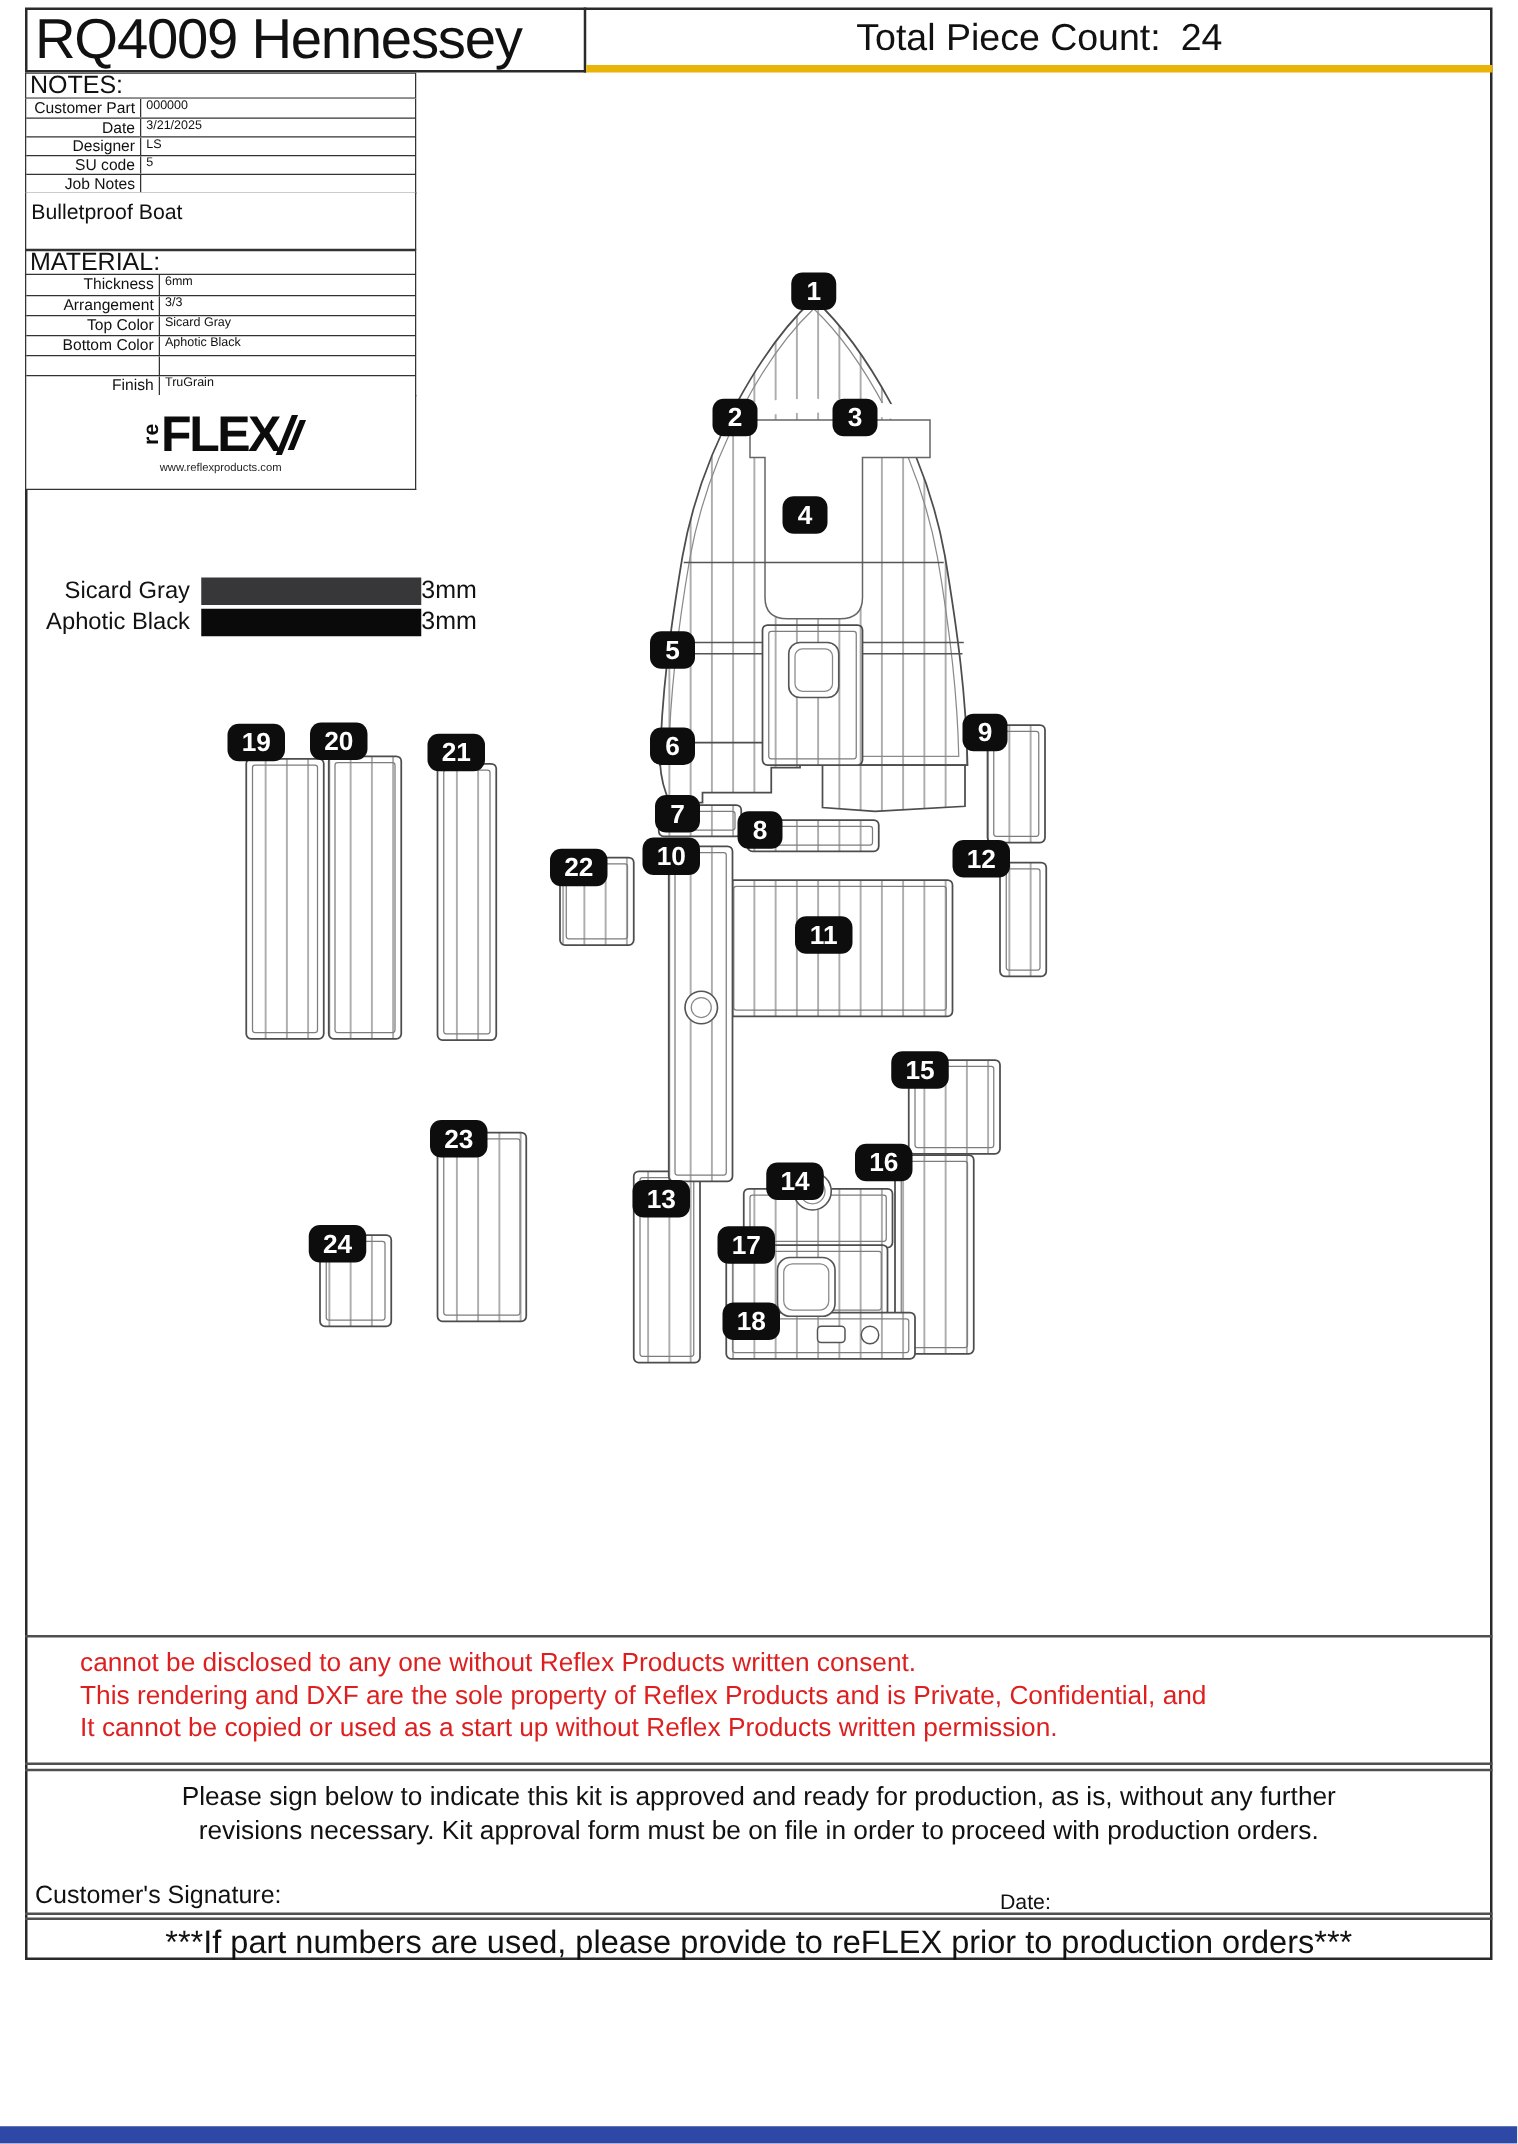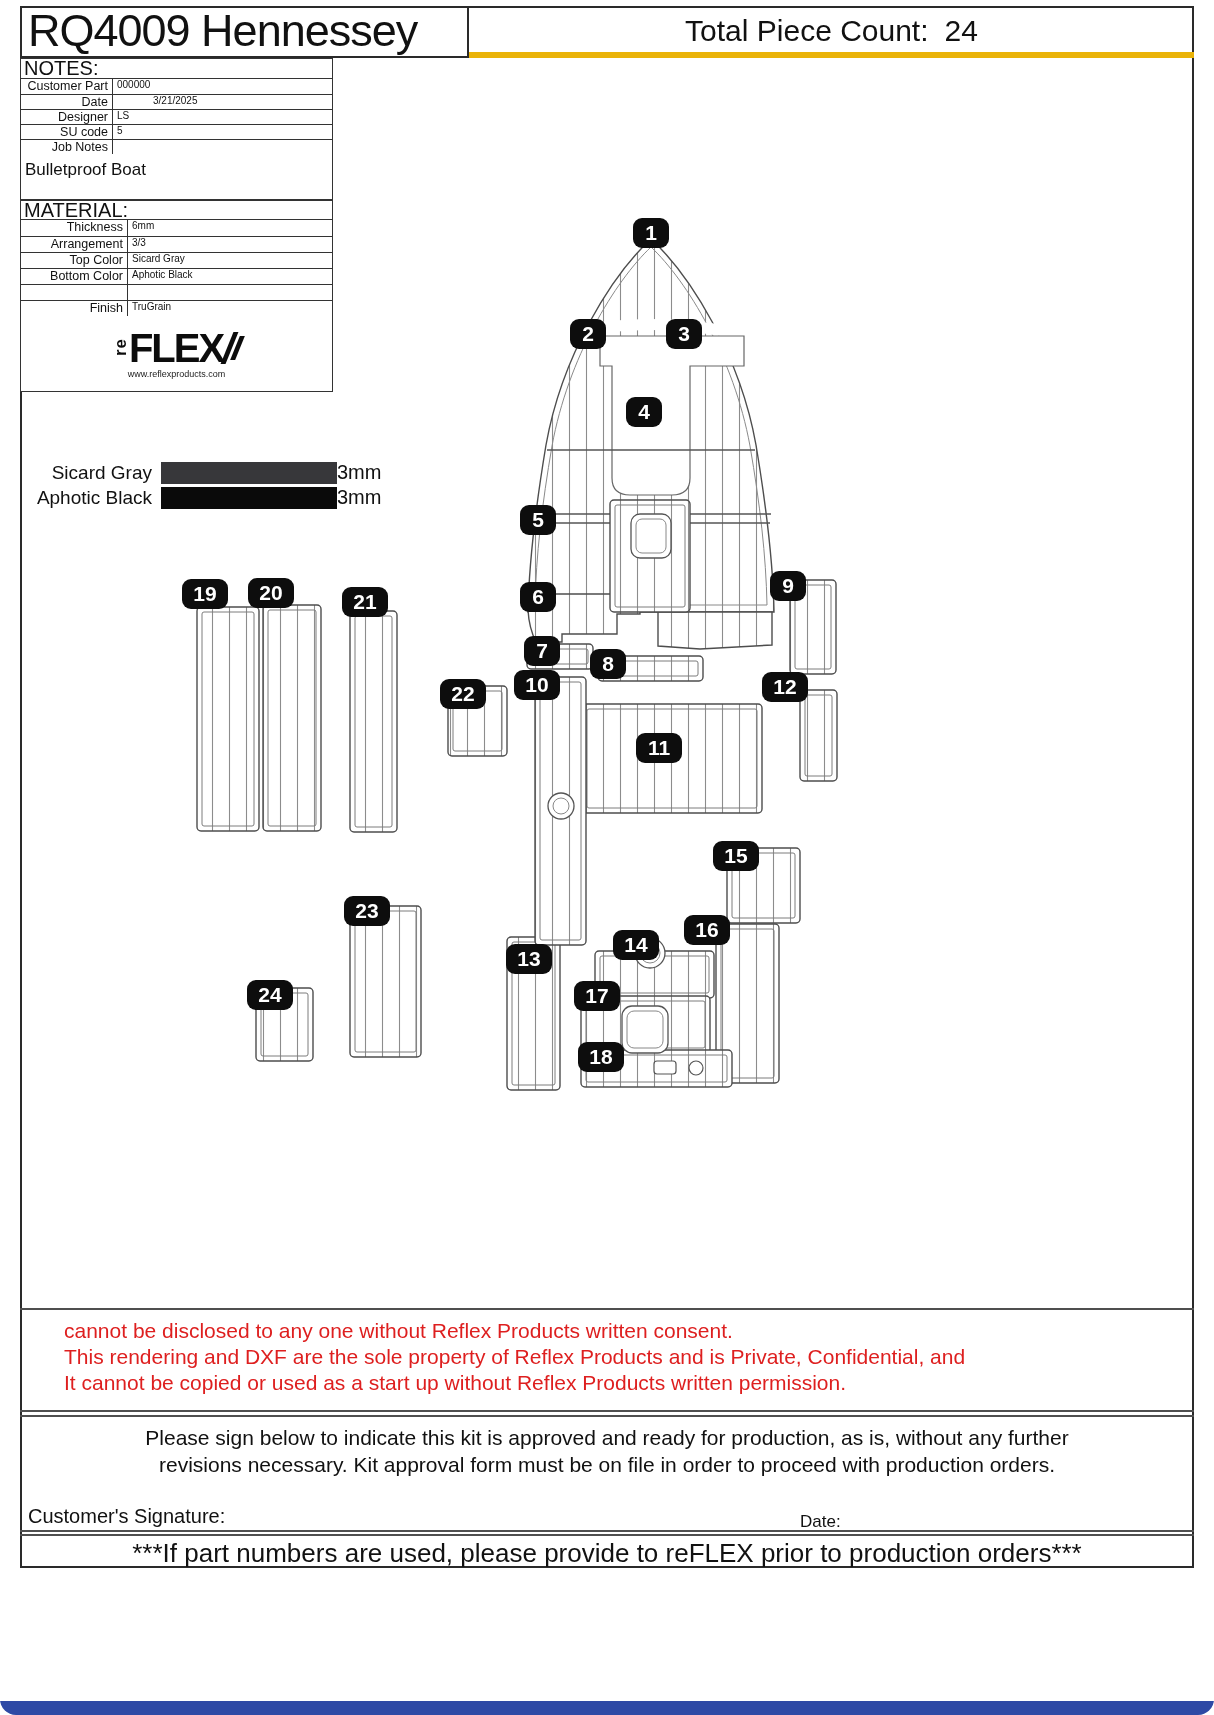--- a/index.html
+++ b/index.html
@@ -1,17 +1,17 @@
 <!DOCTYPE html>
 <html><head>
 <meta charset="utf-8">
 <style>
   html,body{margin:0;padding:0;background:#fff;}
   .page{position:relative;width:1214px;height:1715px;background:#fff;overflow:hidden;
-        font-family:"Liberation Sans",sans-serif;color:#111;border-radius:16px;}
+        font-family:"Liberation Sans",sans-serif;color:#111;}
   .abs{position:absolute;box-sizing:border-box;}
   .sheet-frame{border:2px solid #2a2a2a;}
   .title-box{border-right:2px solid #2a2a2a;border-bottom:2px solid #2a2a2a;
              font-size:45px;letter-spacing:-1px;line-height:50px;padding-left:8px;white-space:nowrap;}
   .count-box{border-bottom:6px solid #eab308;font-size:30px;line-height:50px;
              display:flex;justify-content:center;gap:16px;}
   .sec-head{border:1.5px solid #333;font-size:20px;line-height:19px;padding-left:3px;background:#fff;}
   .dtable{border:1.5px solid #333;border-top:none;background:#fff;}
   .trow{display:flex;box-sizing:border-box;border-top:1.5px solid #333;overflow:hidden;}
   .trow:first-child{border-top:none;}
@@ -54,21 +54,21 @@
     <span>Total Piece Count:</span>
     <span>24</span>
   </div>
 
   <div class="abs sec-head" style="left:20px;top:58px;width:313px;height:21px;">NOTES:</div>
   <div id="notes-rows" class="abs dtable" style="left:20px;top:79px;width:313px;">
       <div class="trow" style="height: 15px;">
         <div class="tlabel" style="width: 92px;">Customer Part #</div>
         <div class="tval">000000</div>
       </div>
-      <div class="trow" style="height: 15px; gap: 36px;">
+      <div class="trow" style="height: 15px;">
         <div class="tlabel" style="width: 92px;">Date</div>
         <div class="tval">3/21/2025</div>
       </div>
       <div class="trow" style="height: 15px;">
         <div class="tlabel" style="width: 92px;">Designer</div>
         <div class="tval">LS</div>
       </div>
       <div class="trow" style="height: 15px;">
         <div class="tlabel" style="width: 92px;">SU code</div>
         <div class="tval">5</div>

